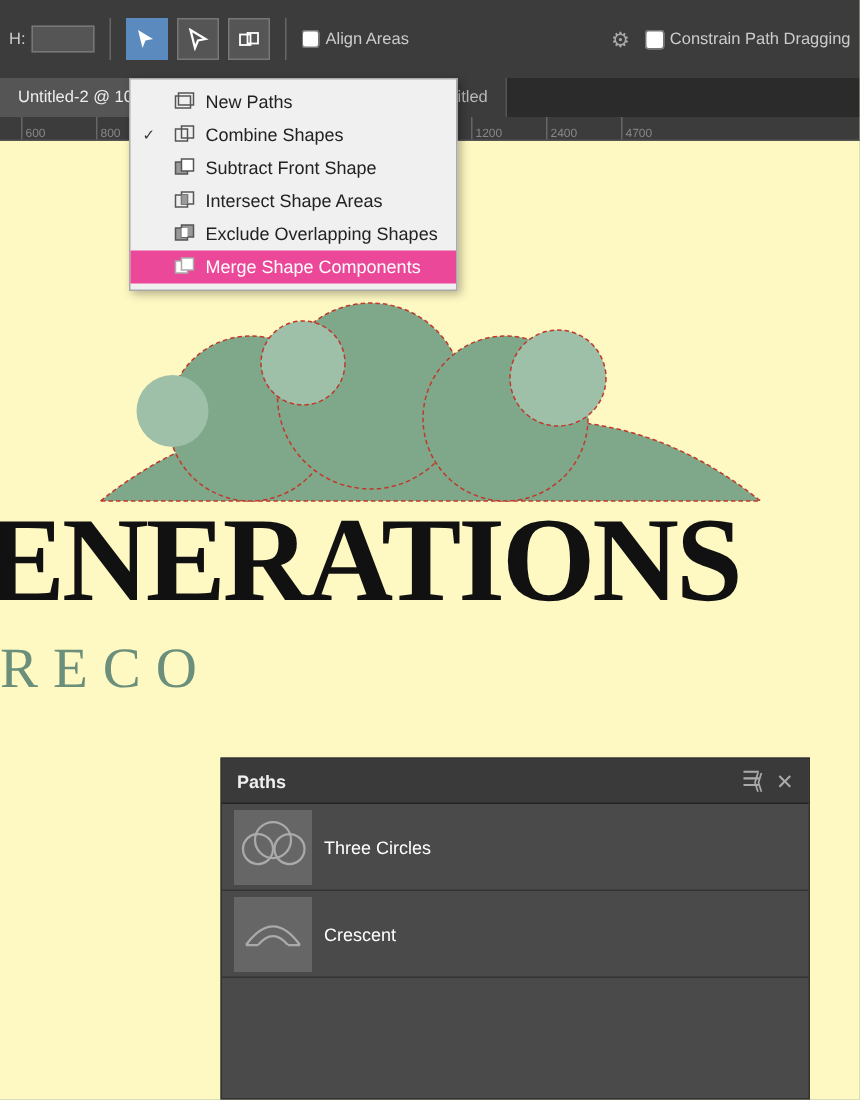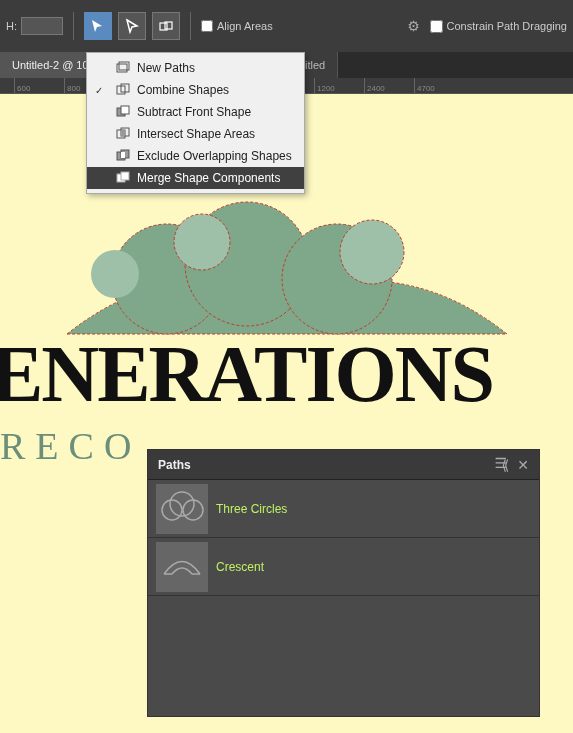--- a/index.html
+++ b/index.html
@@ -182,44 +182,44 @@
       display: flex;
       align-items: center;
       padding: 4px 12px 4px 8px;
       cursor: pointer;
       color: #222;
       font-size: 12px;
       gap: 6px;
       height: 22px;
     }
     .menu-item:hover, .menu-item.hovered {
-      background: #404040;
+      background: #ec4899;
       color: #fff;
     }
     .menu-item-icon {
       width: 16px;
       height: 16px;
       display: flex;
       align-items: center;
       justify-content: center;
       flex-shrink: 0;
     }
     .menu-check {
       width: 14px;
       color: #333;
       font-size: 10px;
     }
 
     
     .paths-panel {
       position: absolute;
-      bottom: 16px;
+      bottom: 0;
       left: 147px;
       width: 393px;
-      height: 268px;
+      height: 228px;
       background: #4a4a4a;
       border: 1px solid #333;
       z-index: 150;
     }
     .paths-header {
       height: 30px;
       background: #3a3a3a;
       display: flex;
       align-items: center;
       justify-content: space-between;
@@ -258,21 +258,21 @@
       width: 52px;
       height: 50px;
       background: #666;
       display: flex;
       align-items: center;
       justify-content: center;
       flex-shrink: 0;
       overflow: hidden;
     }
     .path-name {
-      color: #bef264;
+      color: #ffffff;
       font-size: 12px;
     }
   </style>
 </head>
 <body>
 
 <div class="toolbar">
   <div class="toolbar-left">
     <span class="h-label">H:</span>
     <input class="h-input" type="text" value="" style="">

